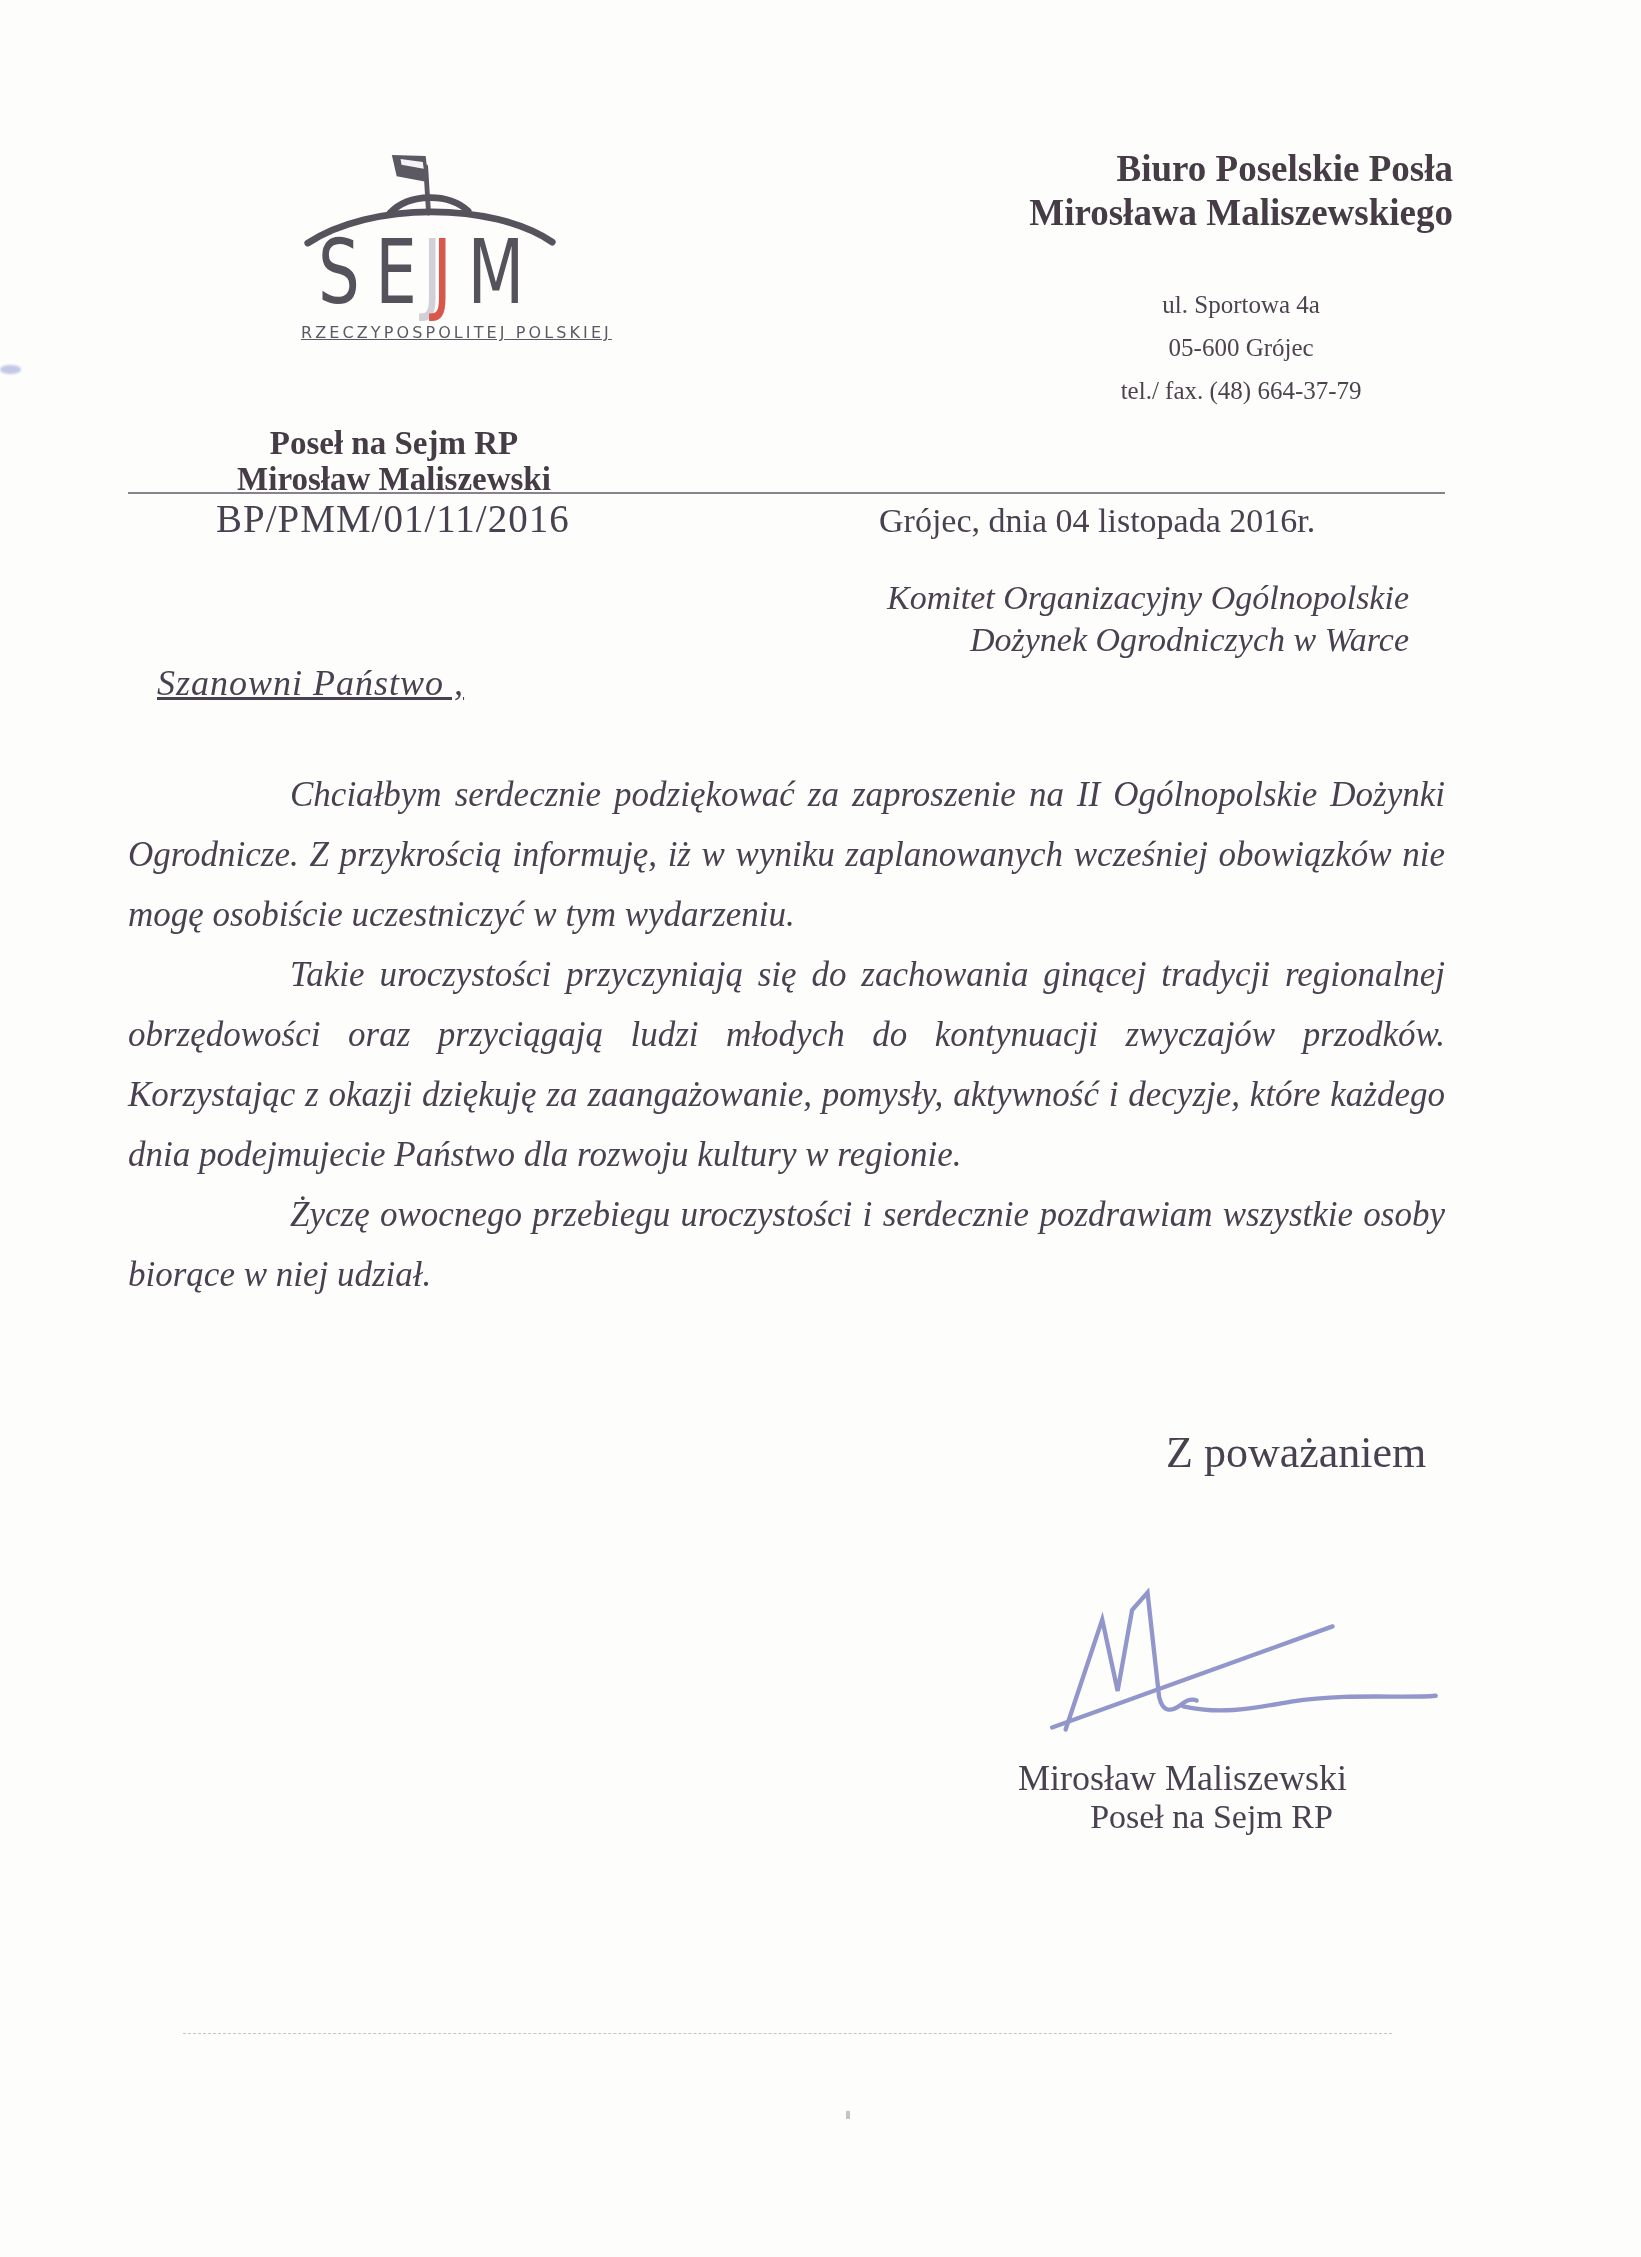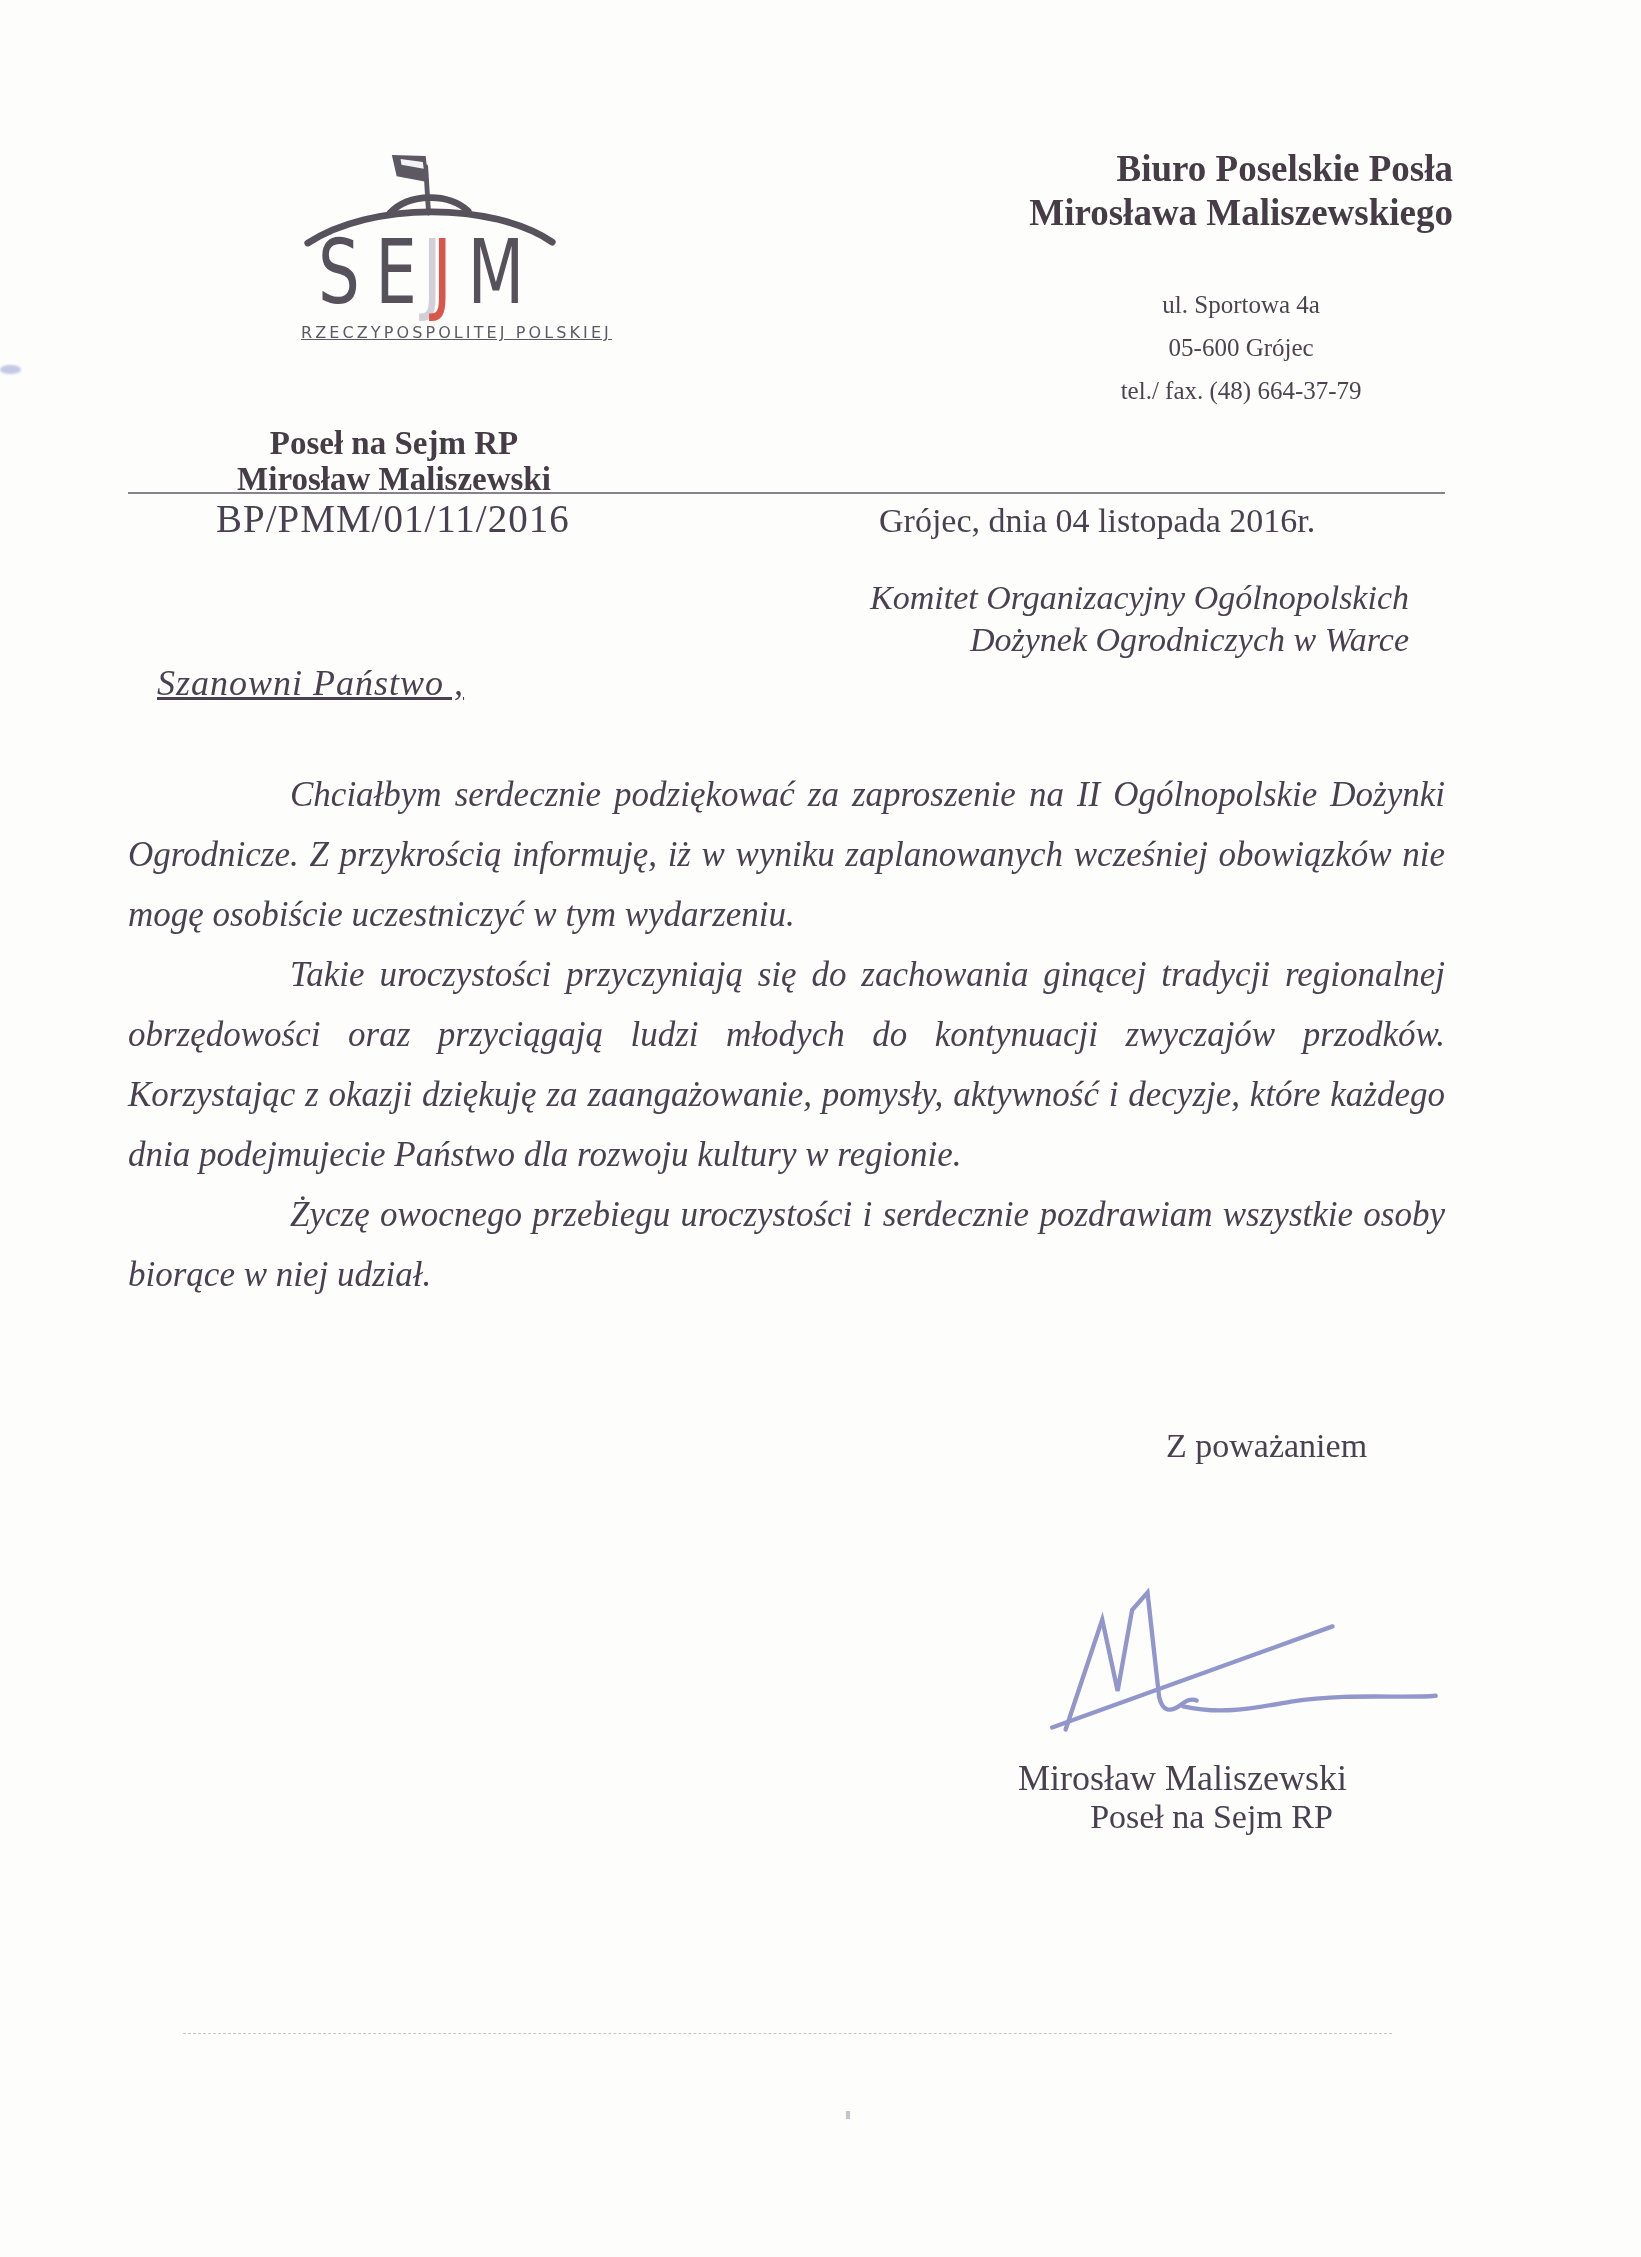--- a/index.html
+++ b/index.html
@@ -46,21 +46,21 @@
   
   .recipient{position:absolute;right:232px;top:577px;text-align:right;
              font-style:italic;font-size:34px;line-height:42px;}
   .salutation{position:absolute;left:157px;top:662px;font-style:italic;font-size:36px;
               letter-spacing:1px;text-decoration:underline;}
   
   .body-text{position:absolute;left:128px;top:765px;width:1317px;
              font-style:italic;font-size:35px;line-height:60px;text-align:justify;}
   .body-text p{margin:0;text-indent:162px;font-style:italic;}
   
-  .closing{position:absolute;left:1166px;top:1427px;font-size:34px;}
+  .closing{position:absolute;left:1166px;top:1427px;font-size:44px;}
   .signature-svg{position:absolute;left:1038px;top:1583px;}
   .sig-name{position:absolute;left:999px;top:1757px;width:367px;text-align:center;font-size:36px;}
   .sig-title{position:absolute;left:1028px;top:1798px;width:367px;text-align:center;font-size:34px;}
   
   .fold-line{position:absolute;left:183px;top:2033px;width:1209px;height:0;
              border-top:1.9px dashed rgba(110,100,120,0.38);}
   .smudge{position:absolute;left:0;top:365px;width:21px;height:8.7px;border-radius:50%;
           background:rgba(125,135,205,0.45);filter:blur(1px);}
   .speck{position:absolute;left:846px;top:2111px;width:3.9px;height:7.7px;
          background:rgba(90,85,100,0.35);}
@@ -101,21 +101,21 @@
     <div>Poseł na Sejm RP</div>
     <div>Mirosław Maliszewski</div>
   </div>
 
   <div class="header-rule"></div>
 
   <div class="ref-number">BP/PMM/01/11/2016</div>
   <div class="date-line">Grójec, dnia 04 listopada 2016r.</div>
 
   <div class="recipient">
-    <div>Komitet Organizacyjny Ogólnopolskich</div>
+    <div>Komitet Organizacyjny Ogólnopolskie</div>
     <div>Dożynek Ogrodniczych w Warce</div>
   </div>
 
   <div class="salutation">Szanowni Państwo ,</div>
 
   <div class="body-text">
     <p>Chciałbym serdecznie podziękować za zaproszenie na II Ogólnopolskie Dożynki Ogrodnicze. Z przykrością informuję, iż w wyniku zaplanowanych wcześniej obowiązków nie mogę osobiście uczestniczyć w tym wydarzeniu.</p>
     <p>Takie uroczystości przyczyniają się do zachowania ginącej tradycji regionalnej obrzędowości oraz przyciągają ludzi młodych do kontynuacji zwyczajów przodków. Korzystając z okazji dziękuję za zaangażowanie, pomysły, aktywność i decyzje, które każdego dnia podejmujecie Państwo dla rozwoju kultury w regionie.</p>
     <p>Życzę owocnego przebiegu uroczystości i serdecznie pozdrawiam wszystkie osoby biorące w niej udział.</p>
   </div>

